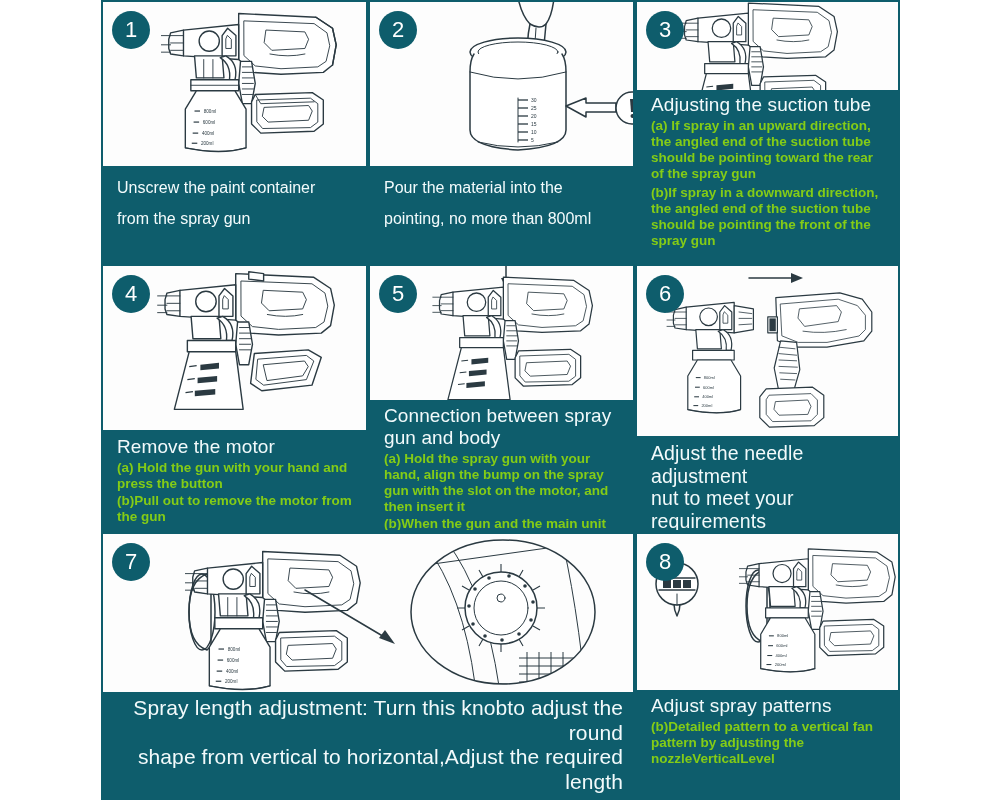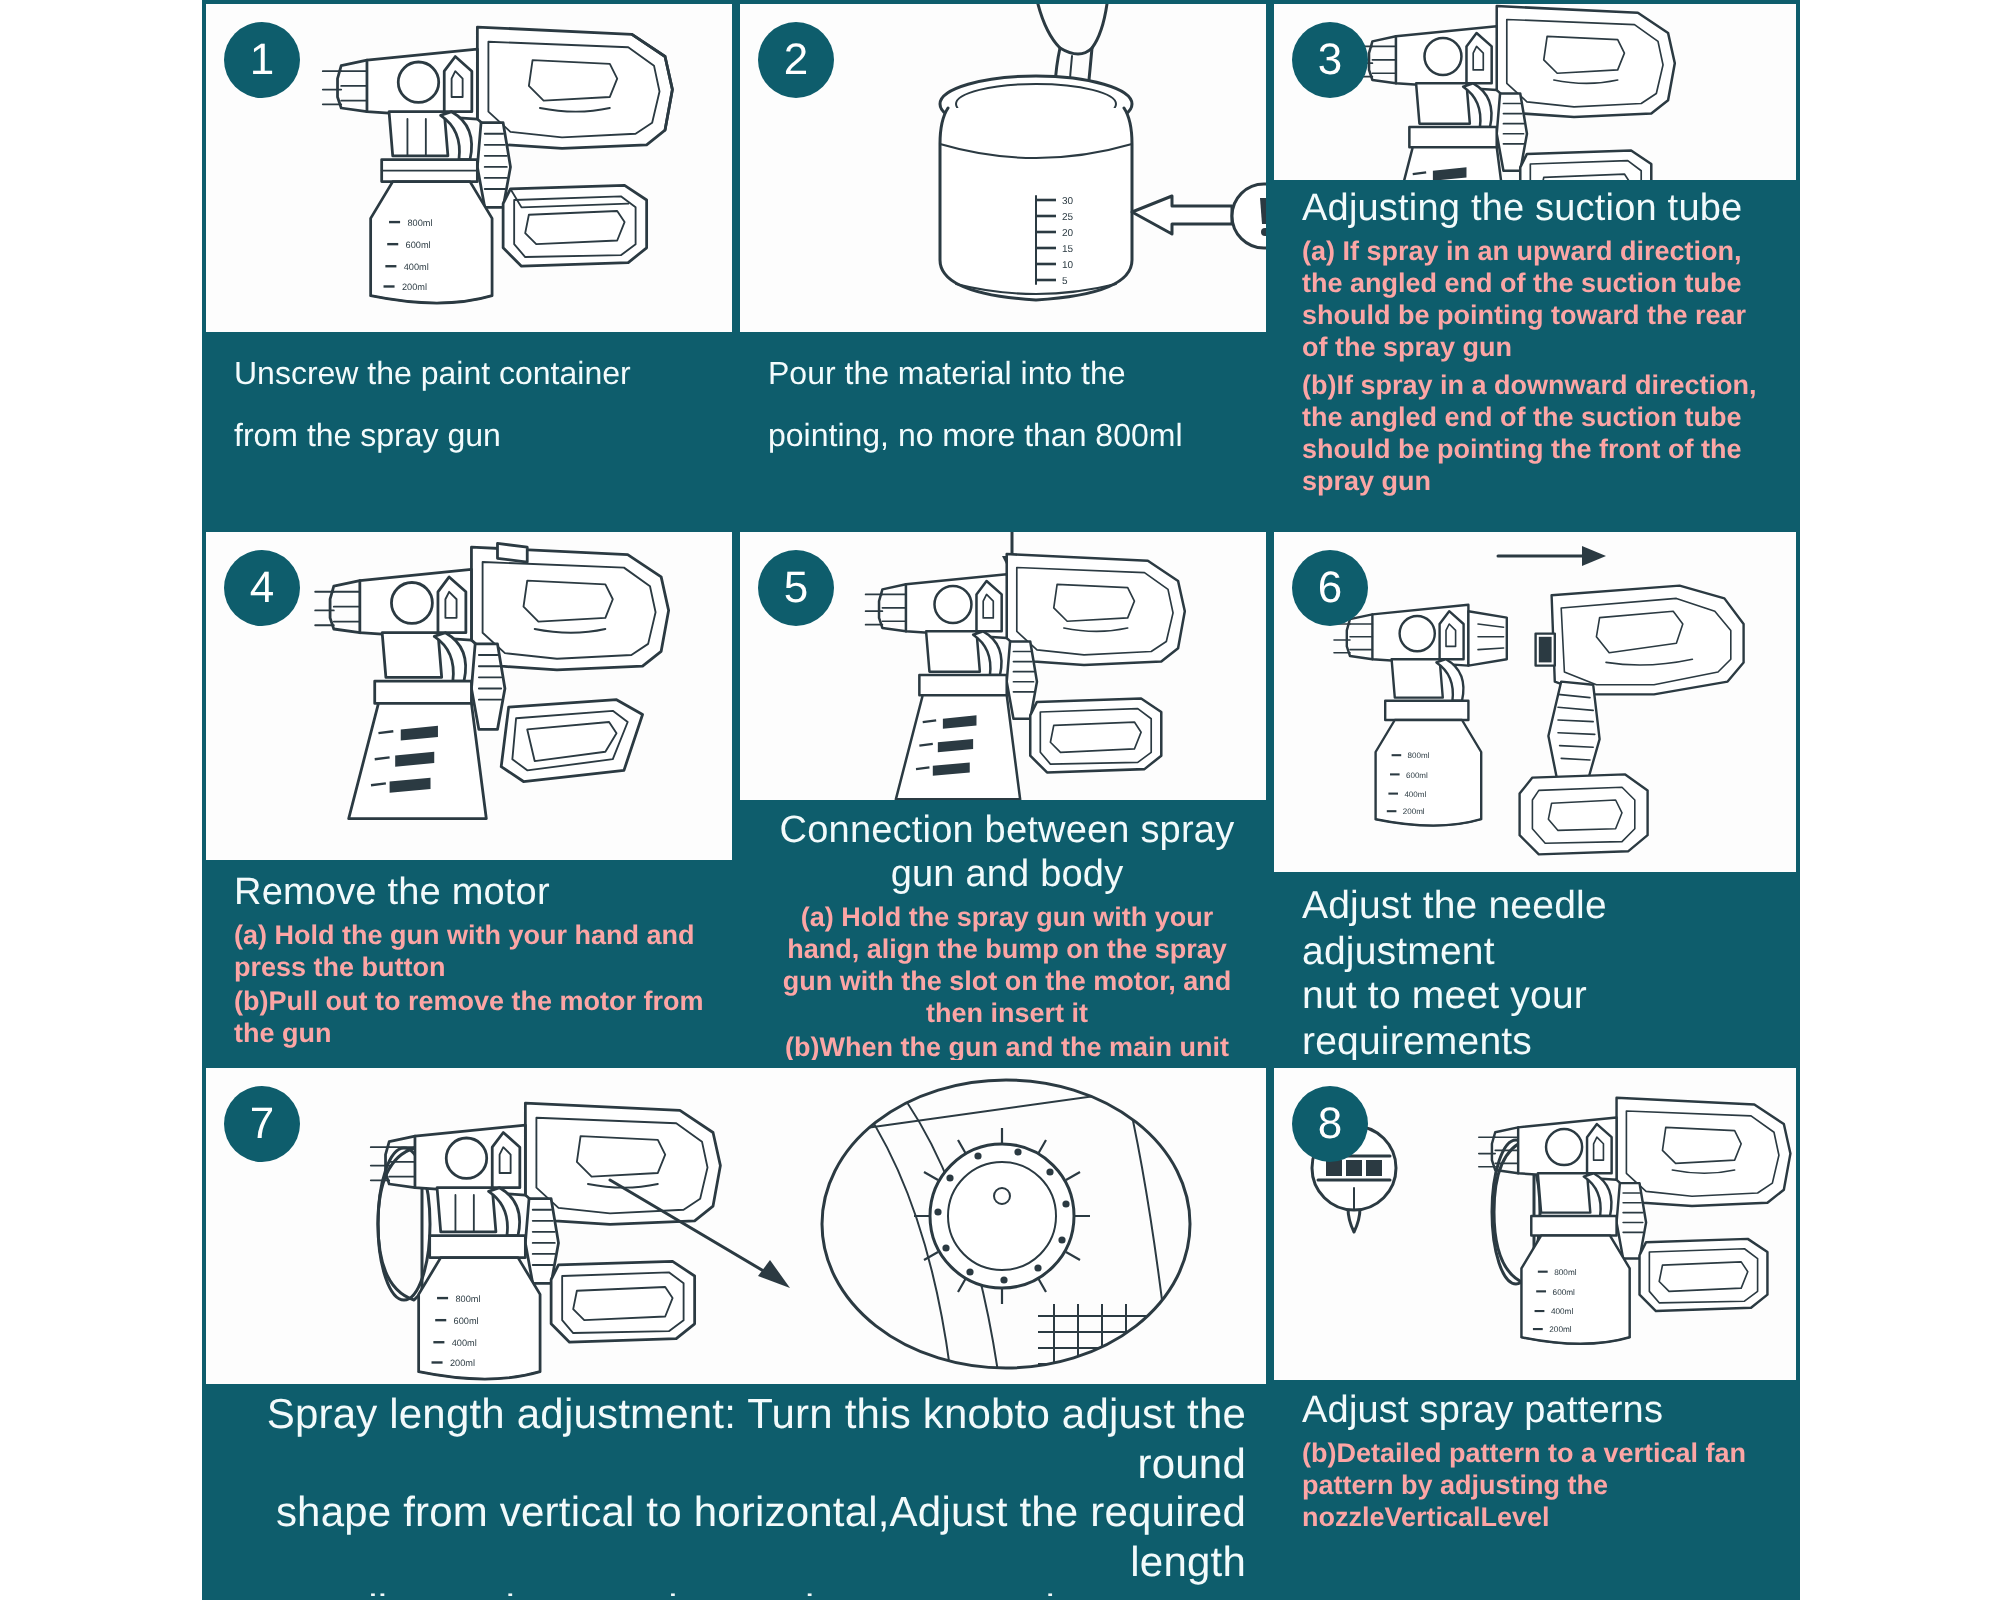--- a/index.html
+++ b/index.html
@@ -67,21 +67,21 @@
     color: #f2fafb;
     margin: 0 0 2px 0;
     white-space: pre-line;
   }
   .cap-title.big  { font-size: 19.5px; }
   .cap-title.wide { font-size: 21px; line-height: 1.17; }
   .cap-body {
     font-size: 13.5px;
     font-weight: bold;
     line-height: 1.19;
-    color: #fca5a5;
+    color: #84cc16;
     margin: 0;
     white-space: pre-line;
   }
   .cap-body + .cap-body { margin-top: 1px; }
   .cap-body.tight + .cap-body.tight { margin-top: 3px; }
 
   
   .cap-plain {
     font-size: 16px;
     line-height: 1.95;
@@ -343,21 +343,21 @@
               <path class="ln-f" d="M63 118 L84 116 L84 122 L63 124 Z"></path>
               <path class="ln-f" d="M60 132 L82 130 L82 136 L60 138 Z"></path>
               <path class="tick" d="M54 106 L62 105 M52 120 L60 119 M50 134 L58 133"></path>
             </g>
             <path class="ln-w" d="M122 94 L184 92 L196 100 L196 126 L186 134 L128 136 L118 126 L118 102 Z"></path>
             <path class="ln-t" d="M124 100 L182 98 L190 104 L190 124 L182 130 L130 131 L124 124 Z"></path>
             <path class="ln-t" d="M132 108 L180 106 L184 112 L180 122 L136 124 L130 118 Z"></path>
           </g>
         </svg>
       </div>
-      <div class="caption" style="height:130px; padding-top:5px;text-align:center;">
+      <div class="caption" style="height:130px; padding-top:5px;">
         <p class="cap-title">Connection between spray
 gun and body</p>
         <p class="cap-body">(a) Hold the spray gun with your hand, align the bump on the spray gun with the slot on the motor, and then insert it</p>
         <p class="cap-body">(b)When the gun and the main unit are in place, it is locked</p>
       </div>
       <div class="badge">5</div>
     </div>
 
     <div class="panel" style="left:534px; top:264px; width:265px; height:268px;">
       <div class="illo" style="height:170px;">

